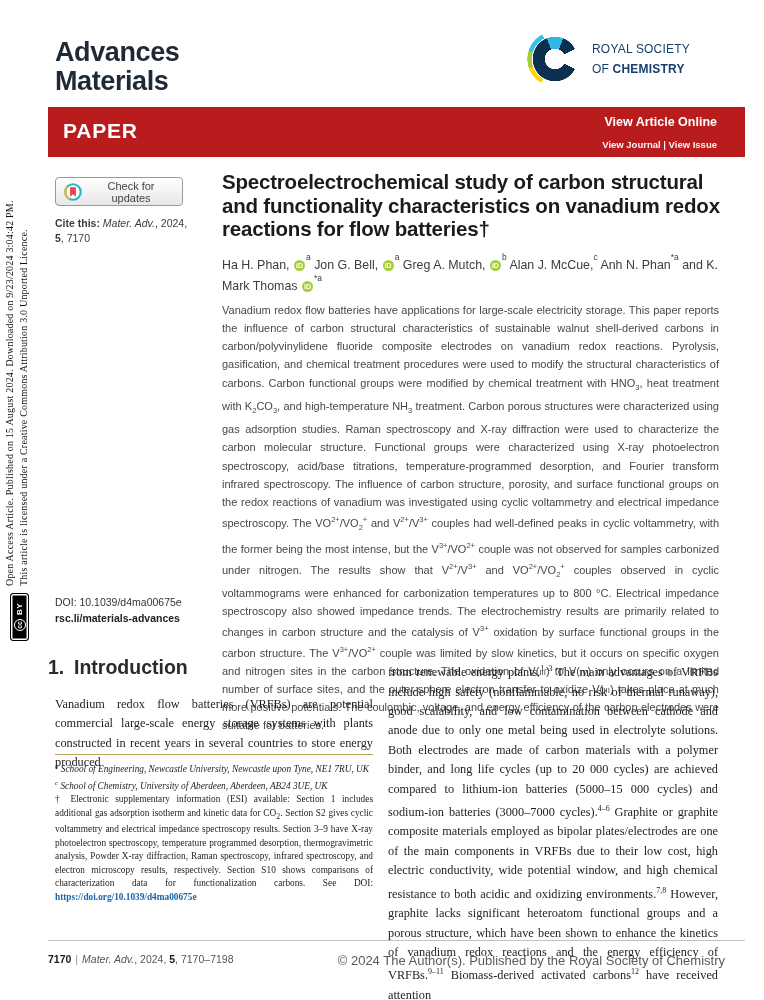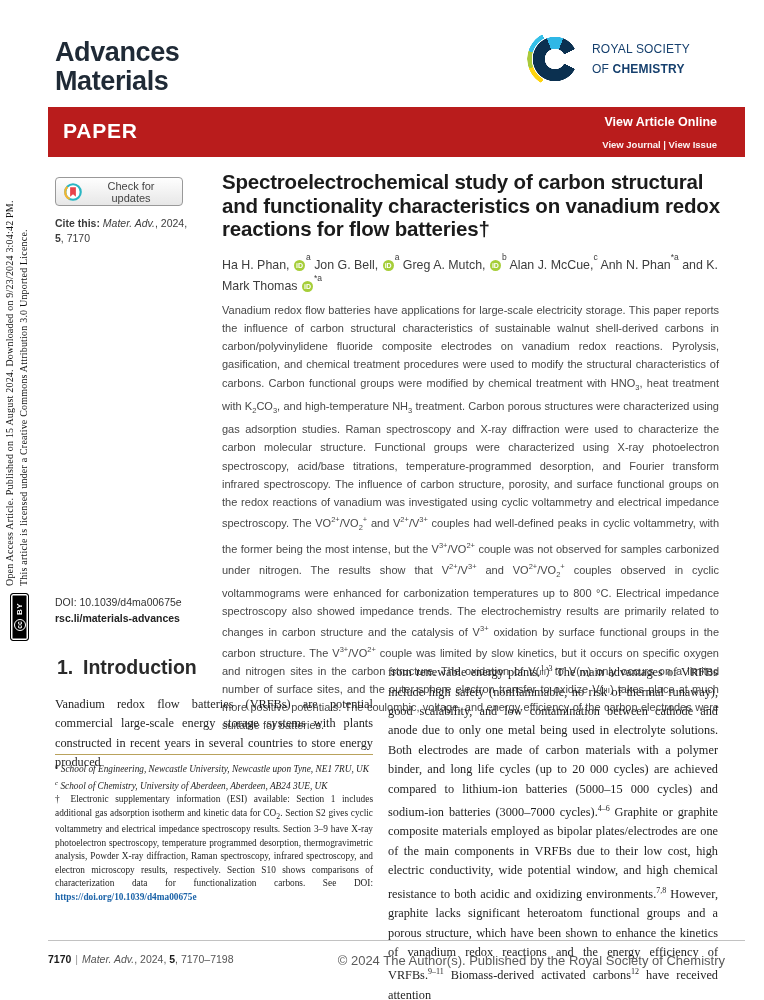--- a/index.html
+++ b/index.html
@@ -59,21 +59,21 @@
   .authors{position:absolute;left:222px;top:253px;width:510px;font-size:12.4px;line-height:17px;color:#3d3d3d;}
   .orcid{display:inline-block;width:11px;height:11px;border-radius:50%;background:#a6ce39;color:#fff;
          font-size:7px;font-weight:700;line-height:11.5px;text-align:center;vertical-align:1px;margin:0 1px;}
   .authors sup{font-size:8.5px;position:relative;top:-4px;}
   .abstract{position:absolute;left:222px;top:301px;width:497px;font-size:11px;line-height:18.15px;
             text-align:justify;color:#474747;}
   .abstract sup,.abstract sub{font-size:7.5px;}
   .sc{font-variant:small-caps;}
 
   
-  .intro-h{position:absolute;left:57px;top:656px;margin:0;font-size:19.5px;font-weight:600;color:#2a2a2a;}
+  .intro-h{position:absolute;left:48px;top:656px;margin:0;font-size:19.5px;font-weight:600;color:#2a2a2a;}
   .col{position:absolute;font-family:"Liberation Serif",serif;font-size:12.3px;line-height:19.4px;
        text-align:justify;color:#1e1e1e;}
   .left-col{left:55px;top:695px;width:318px;}
   .right-col{left:388px;top:659px;width:330px;}
   .col sup{font-size:8px;}
   .fn-rule{position:absolute;left:55px;top:754px;width:318px;border-top:1px solid #b9a25c;}
   .footnotes{position:absolute;left:55px;top:760px;width:318px;font-family:"Liberation Serif",serif;
              font-size:9.3px;line-height:13.5px;color:#1e1e1e;text-align:justify;}
   .footnotes .fn{margin:0;}
   .footnotes .it{font-style:italic;}

